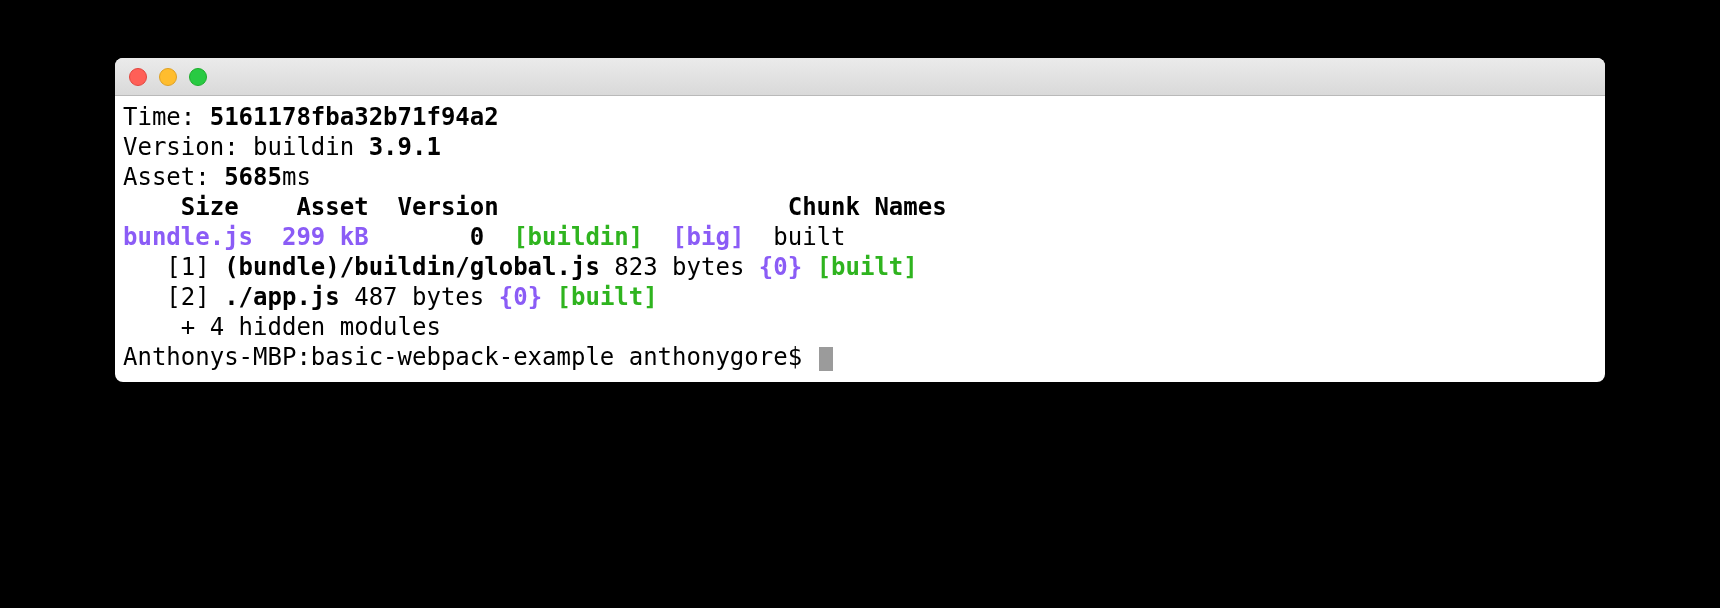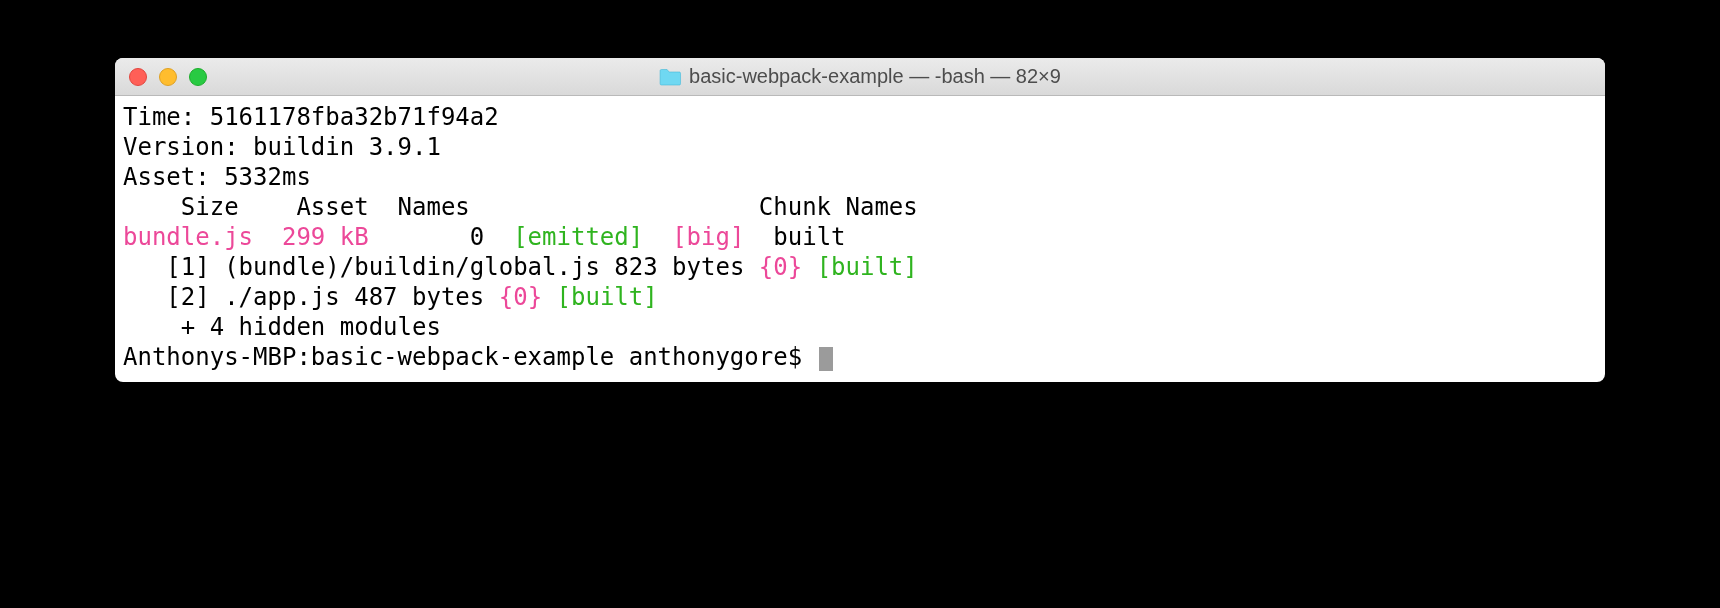--- a/index.html
+++ b/index.html
@@ -73,23 +73,23 @@
     .folder-icon svg { display: block; }
 
     .terminal-body {
       padding: 6px 8px 10px 8px;
       font-size: 24px;
       line-height: 1.25;
       color: #000;
       white-space: pre;
     }
 
-    .bold { font-weight: 400; }
+    .bold { font-weight: 700; }
     .green { color: #2fb41f; }
-    .olive { color: #ec4899; }
+    .olive { color: #8b5cf6; }
 
     .cursor {
       display: inline-block;
       width: 14px;
       height: 24px;
       background: #9b9b9b;
       vertical-align: text-bottom;
       margin-left: 2px;
     }
   </style>
@@ -97,33 +97,25 @@
 <body>
 
 <div class="terminal-window">
 
   <div class="titlebar">
     <div class="traffic-lights">
       <div class="light close"></div>
       <div class="light min"></div>
       <div class="light max"></div>
     </div>
-    <div class="title-center">
-      <span class="folder-icon">
-        <svg width="22" height="18" viewBox="0 0 22 18">
-          <path d="M1 3 C1 2 1.5 1.5 2.5 1.5 L8 1.5 L10 4 L20 4 C21 4 21.5 4.5 21.5 5.5 L21.5 15.5 C21.5 16.5 21 17 20 17 L2.5 17 C1.5 17 1 16.5 1 15.5 Z" fill="#6fd8f2" stroke="#44b9d6" stroke-width="0.6"></path>
-        </svg>
-      </span>
-      <span>basic-webpack-example — -bash — 82×9</span>
-    </div>
   </div>
 
   <div class="terminal-body"><span>Time: </span><span class="bold">5161178fba32b71f94a2</span>
 <span>Version: buildin </span><span class="bold">3.9.1</span>
-<span>Asset: </span><span class="bold">5332</span><span>ms</span>
-    <span class="bold">Size</span>    <span class="bold">Asset</span>  <span class="bold">Names</span>                    <span class="bold">Chunk Names</span>
-<span class="bold olive">bundle.js</span>  <span class="bold olive">299 kB</span>       <span class="bold">0</span>  <span class="bold green">[emitted]</span>  <span class="bold olive">[big]</span>  <span>built</span>
+<span>Asset: </span><span class="bold">5685</span><span>ms</span>
+    <span class="bold">Size</span>    <span class="bold">Asset</span>  <span class="bold">Version</span>                    <span class="bold">Chunk Names</span>
+<span class="bold olive">bundle.js</span>  <span class="bold olive">299 kB</span>       <span class="bold">0</span>  <span class="bold green">[buildin]</span>  <span class="bold olive">[big]</span>  <span>built</span>
    <span>[1]</span> <span class="bold">(bundle)/buildin/global.js</span> <span>823 bytes</span> <span class="bold olive">{</span><span class="bold olive">0</span><span class="bold olive">}</span> <span class="bold green">[built]</span>
    <span>[2]</span> <span class="bold">./app.js</span> <span>487 bytes</span> <span class="bold olive">{</span><span class="bold olive">0</span><span class="bold olive">}</span> <span class="bold green">[built]</span>
 <span>    + 4 hidden modules</span>
 <span>Anthonys-MBP:basic-webpack-example anthonygore$ </span><span class="cursor"></span></div>
 
 </div>
 
 </body></html>

